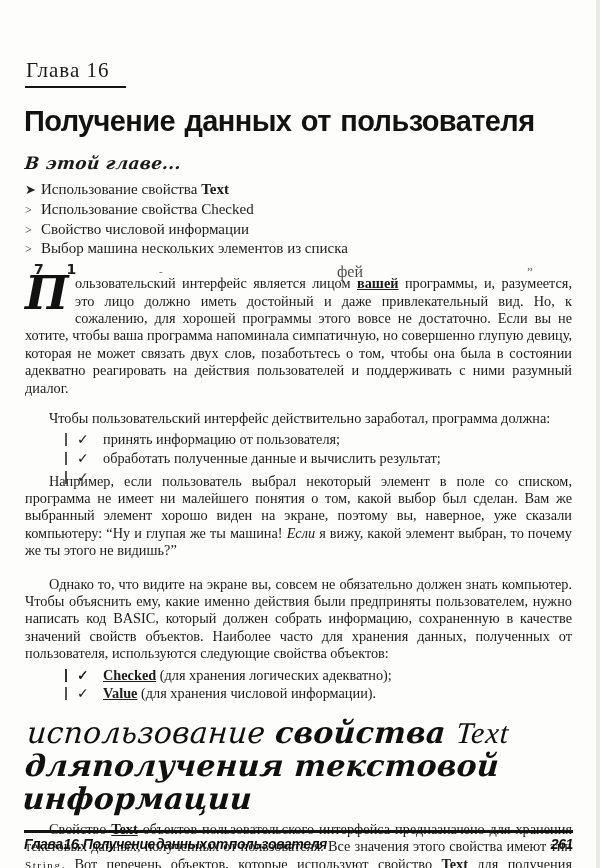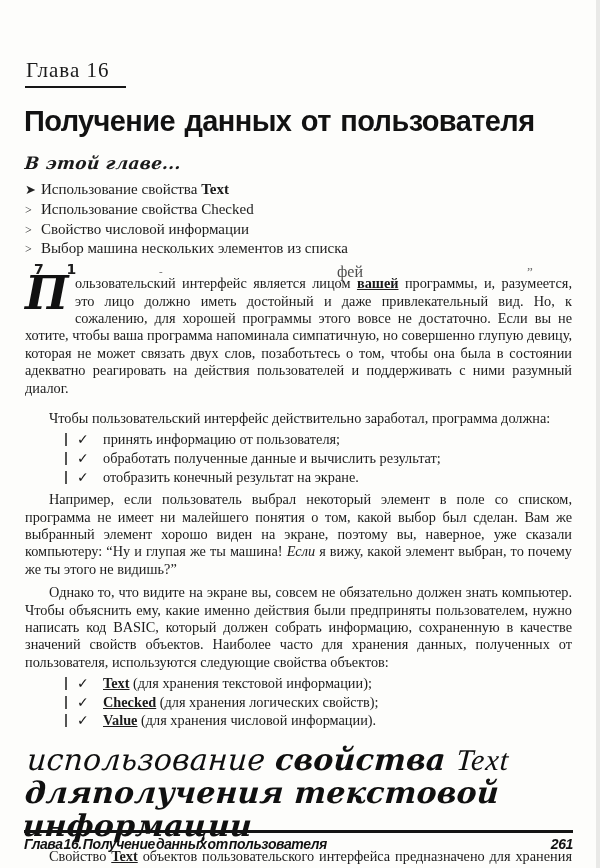--- a/index.html
+++ b/index.html
@@ -58,21 +58,21 @@
   .checklist{list-style:none;margin:4px 0 0 52px;padding:0;font-size:14.3px;}
   .checklist li{position:relative;padding-left:26px;line-height:17.6px;margin-bottom:1px;text-align:left;}
   .checklist .check{
     position:absolute;left:0;top:0;
     font-family:"DejaVu Sans",sans-serif;font-weight:bold;font-size:14px;color:#161616;
   }
   .checklist li::before{ 
     content:"";position:absolute;left:-12px;top:2px;width:2px;height:13px;background:#2a2a2a;opacity:.8;
   }
   .pgap{margin-top:5px;}
-  .p4{margin-top:6px;}
+  .p4{margin-top:16px;}
   
   .section-heading{
     margin:13px 0 0 0;
     font-family:"DejaVu Serif",serif;font-style:italic;font-weight:bold;
     font-size:30px;line-height:33px;letter-spacing:0.2px;color:#101010;
     transform:skewX(-4deg);transform-origin:left;
   }
   .section-heading .lt{font-weight:normal;}
   .section-heading .latin{font-family:"Liberation Serif",serif;font-weight:normal;letter-spacing:1px;}
   .p5{margin-top:6px;}
@@ -137,36 +137,34 @@
     <li>
       <span class="check">✓</span>
       <span>принять информацию от пользователя;</span>
     </li>
     <li>
       <span class="check">✓</span>
       <span>обработать полученные данные и вычислить результат;</span>
     </li>
     <li>
       <span class="check">✓</span>
-      <span>отобразить конечный результат на экране.</span>
     </li>
   </ul>
 
   <p class="para indent pgap"><span>Например, если пользователь выбрал некоторый элемент в поле со списком, программа не имеет ни малейшего понятия о том, какой выбор был сделан. Вам же выбранный элемент хорошо виден на экране, поэтому вы, наверное, уже сказали компьютеру: “Ну и глупая же ты машина! </span><span class="i">Если</span><span> я вижу, какой элемент выбран, то почему же ты этого не видишь?”</span></p>
 
   <p class="para indent p4">Однако то, что видите на экране вы, совсем не обязательно должен знать компьютер. Чтобы объяснить ему, какие именно действия были предприняты пользователем, нужно написать код BASIC, который должен собрать информацию, сохраненную в качестве значений свойств объектов. Наиболее часто для хранения данных, полученных от пользователя, используются следующие свойства объектов:</p>
 
   <ul class="checklist">
     <li>
       <span class="check">✓</span>
-      <span><span class="b">Text</span><span> (для хранения текстовой информации);</span></span>
     </li>
     <li>
       <span class="check">✓</span>
-      <span><span class="b">Checked</span><span> (для хранения логических свойств);</span></span>
+      <span><span class="b">Checked</span><span> (для хранения логических адекватно);</span></span>
     </li>
     <li>
       <span class="check">✓</span>
       <span><span class="b">Value</span><span> (для хранения числовой информации).</span></span>
     </li>
   </ul>
 
   <h2 class="section-heading">
     <div><span class="lt">использование </span><span>свойства </span><span class="latin">Text</span></div>
     <div>дляполучения текстовой информации</div>

